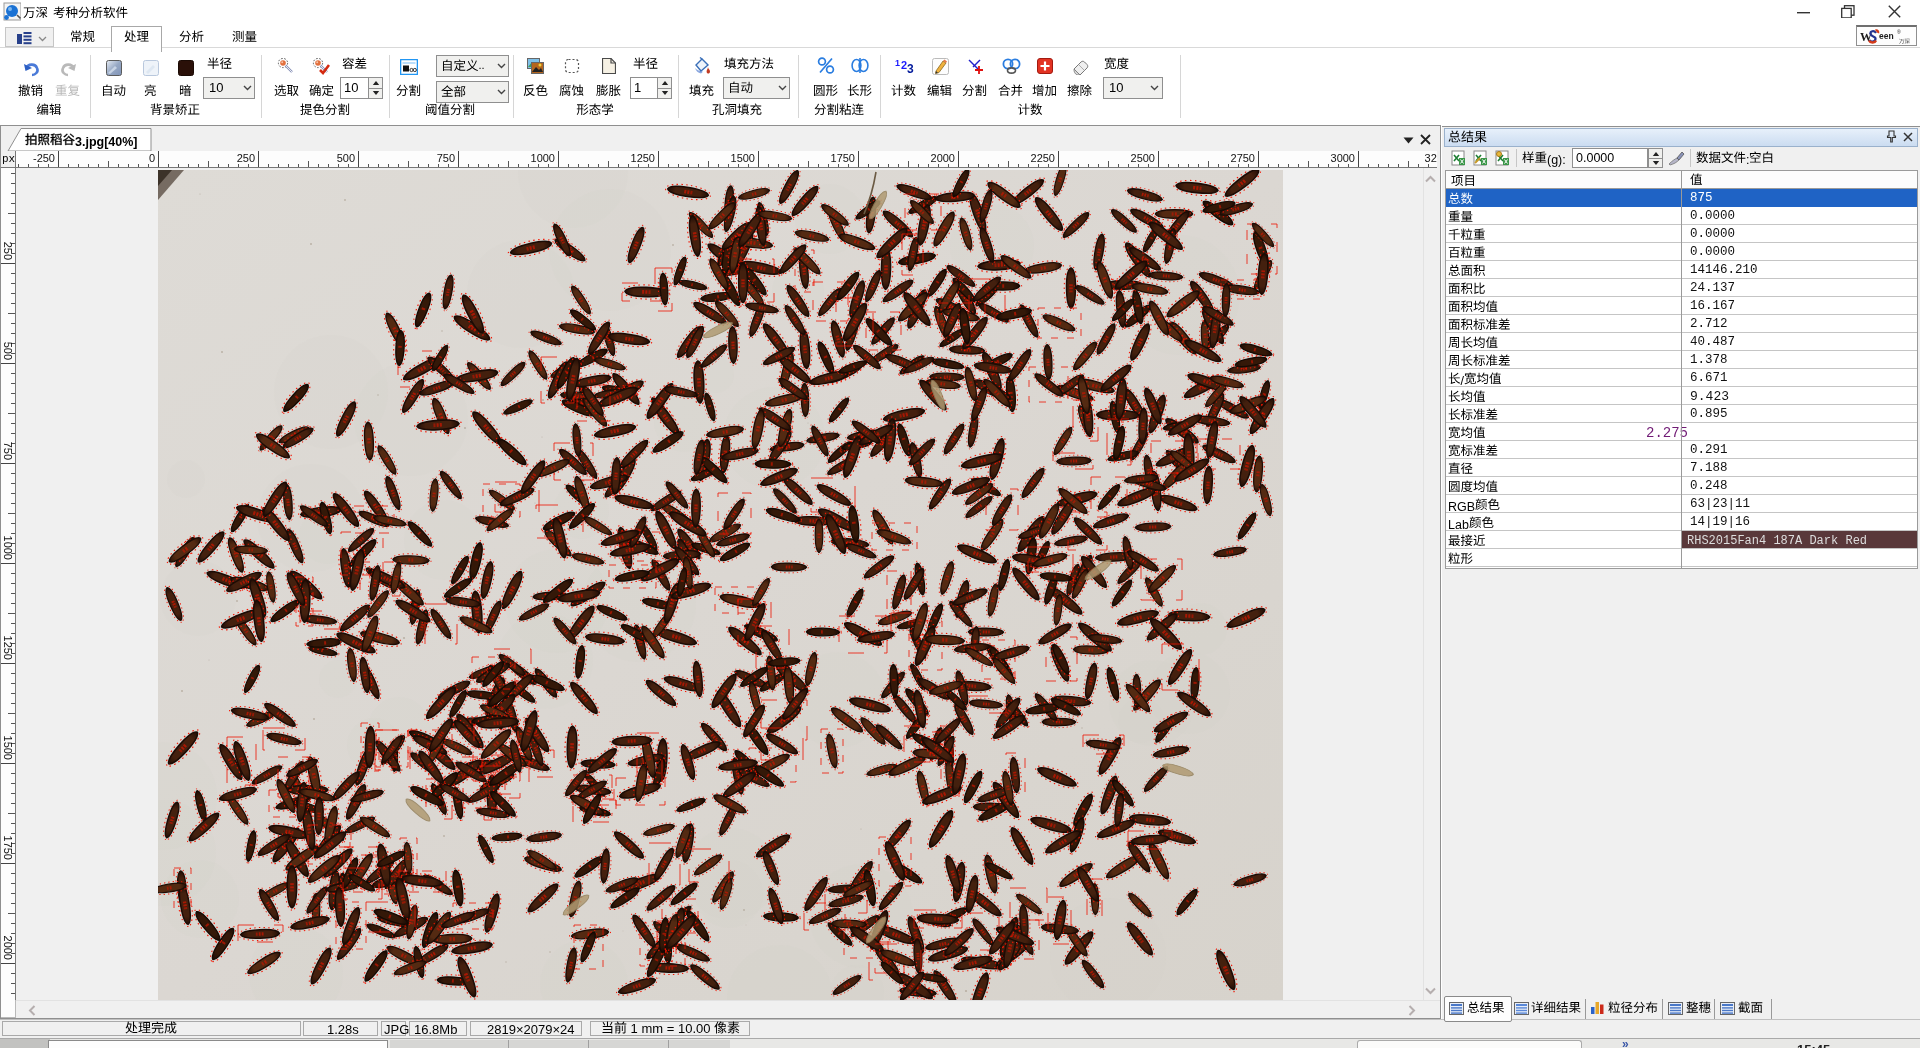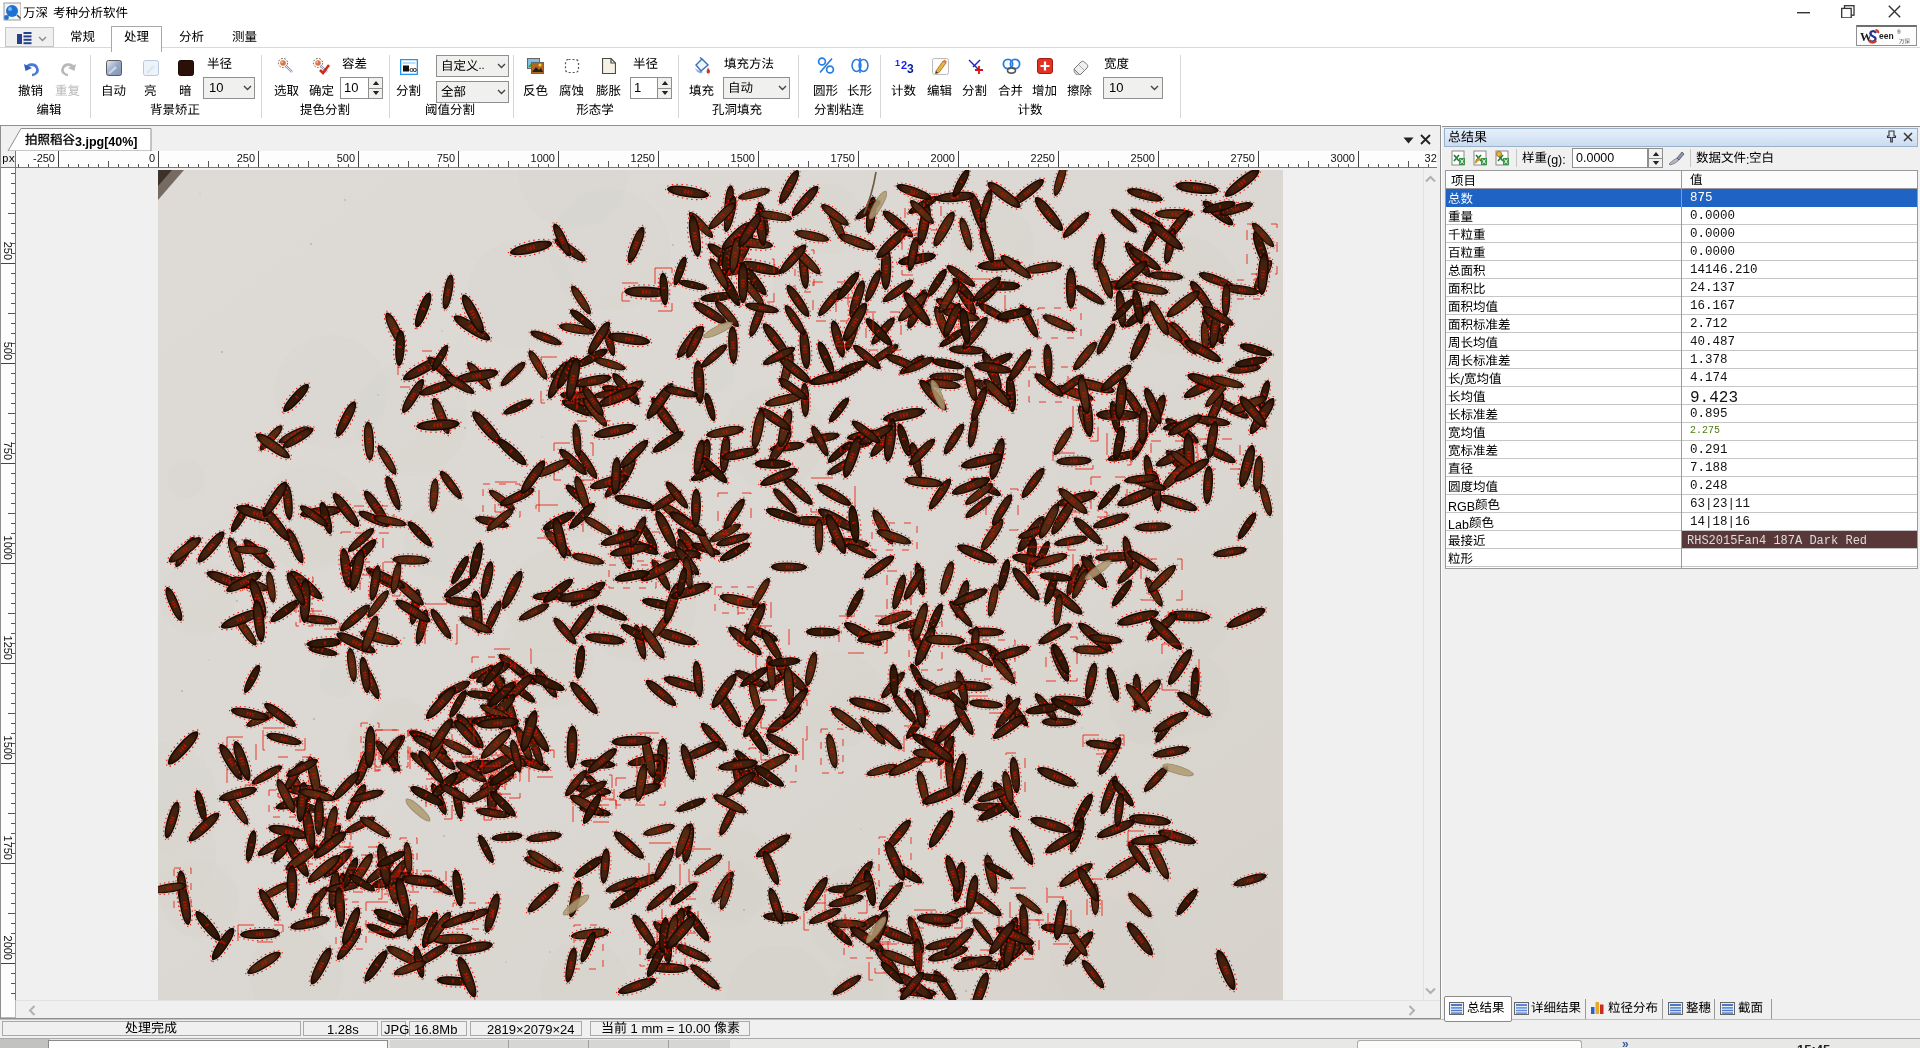--- a/index.html
+++ b/index.html
@@ -2118,45 +2118,45 @@
 <div class="a" style="left:1446px;top:351px;width:471px;height:18px;border-bottom:1px solid #c5c5c5"></div>
 <div class="a mono" style="left:1690px;top:353px;font-size:12.5px;color:#111">1.378</div>
 <div class="a cjt" style="left:1448px;top:354px"><svg width="62.5" height="12.5" viewBox="0 0 5000 1000" fill="#000">
       <use href="#c5468"></use>
       <use href="#c957f" x="1000"></use>
       <use href="#c6807" x="2000"></use>
       <use href="#c51c6" x="3000"></use>
       <use href="#c5dee" x="4000"></use>
     </svg></div>
 <div class="a" style="left:1446px;top:369px;width:471px;height:18px;border-bottom:1px solid #c5c5c5"></div>
-<div class="a mono" style="left:1690px;top:371px;font-size:12.5px;color:#111">4.174</div>
+<div class="a mono" style="left:1690px;top:371px;font-size:12.5px;color:#111">6.671</div>
 <div class="a cjt" style="left:1448px;top:372px"><svg width="12.5" height="12.5" viewBox="0 0 1000 1000" fill="#000">
       <use href="#c957f"></use>
     </svg><span style="font-size:12.5px;color:#000;position:relative;top:-1px">/</span><svg width="37.5" height="12.5" viewBox="0 0 3000 1000" fill="#000">
       <use href="#c5bbd"></use>
       <use href="#c5747" x="1000"></use>
       <use href="#c503c" x="2000"></use>
     </svg></div>
 <div class="a" style="left:1446px;top:387px;width:471px;height:18px;border-bottom:1px solid #c5c5c5"></div>
-<div class="a mono" style="left:1690px;top:389px;font-size:16px;color:#111">9.423</div>
+<div class="a mono" style="left:1690px;top:389px;font-size:13px;color:#111">9.423</div>
 <div class="a cjt" style="left:1448px;top:390px"><svg width="37.5" height="12.5" viewBox="0 0 3000 1000" fill="#000">
       <use href="#c957f"></use>
       <use href="#c5747" x="1000"></use>
       <use href="#c503c" x="2000"></use>
     </svg></div>
 <div class="a" style="left:1446px;top:405px;width:471px;height:18px;border-bottom:1px solid #c5c5c5"></div>
 <div class="a mono" style="left:1690px;top:407px;font-size:12.5px;color:#111">0.895</div>
 <div class="a cjt" style="left:1448px;top:408px"><svg width="50.0" height="12.5" viewBox="0 0 4000 1000" fill="#000">
       <use href="#c957f"></use>
       <use href="#c6807" x="1000"></use>
       <use href="#c51c6" x="2000"></use>
       <use href="#c5dee" x="3000"></use>
     </svg></div>
 <div class="a" style="left:1446px;top:423px;width:471px;height:18px;border-bottom:1px solid #c5c5c5"></div>
-<div class="a mono" style="left:1690px;top:425px;font-size:10px;color:#4d7c0f">2.275</div>
+<div class="a mono" style="left:1646px;top:425px;font-size:14px;color:#701a75">2.275</div>
 <div class="a cjt" style="left:1448px;top:426px"><svg width="37.5" height="12.5" viewBox="0 0 3000 1000" fill="#000">
       <use href="#c5bbd"></use>
       <use href="#c5747" x="1000"></use>
       <use href="#c503c" x="2000"></use>
     </svg></div>
 <div class="a" style="left:1446px;top:441px;width:471px;height:18px;border-bottom:1px solid #c5c5c5"></div>
 <div class="a mono" style="left:1690px;top:443px;font-size:12.5px;color:#111">0.291</div>
 <div class="a cjt" style="left:1448px;top:444px"><svg width="50.0" height="12.5" viewBox="0 0 4000 1000" fill="#000">
       <use href="#c5bbd"></use>
       <use href="#c6807" x="1000"></use>
@@ -2177,21 +2177,21 @@
       <use href="#c5747" x="2000"></use>
       <use href="#c503c" x="3000"></use>
     </svg></div>
 <div class="a" style="left:1446px;top:495px;width:471px;height:18px;border-bottom:1px solid #c5c5c5"></div>
 <div class="a mono" style="left:1690px;top:497px;font-size:12.5px;color:#111">63|23|11</div>
 <div class="a cjt" style="left:1448px;top:498px"><span style="font-size:12.5px;color:#000;position:relative;top:-1px">R</span><span style="font-size:12.5px;color:#000;position:relative;top:-1px">G</span><span style="font-size:12.5px;color:#000;position:relative;top:-1px">B</span><svg width="25.0" height="12.5" viewBox="0 0 2000 1000" fill="#000">
       <use href="#c989c"></use>
       <use href="#c8272" x="1000"></use>
     </svg></div>
 <div class="a" style="left:1446px;top:513px;width:471px;height:18px;border-bottom:1px solid #c5c5c5"></div>
-<div class="a mono" style="left:1690px;top:515px;font-size:12.5px;color:#111">14|18|16</div>
+<div class="a mono" style="left:1690px;top:515px;font-size:12.5px;color:#111">14|19|16</div>
 <div class="a cjt" style="left:1448px;top:516px"><span style="font-size:12.5px;color:#000;position:relative;top:-1px">L</span><span style="font-size:12.5px;color:#000;position:relative;top:-1px">a</span><span style="font-size:12.5px;color:#000;position:relative;top:-1px">b</span><svg width="25.0" height="12.5" viewBox="0 0 2000 1000" fill="#000">
       <use href="#c989c"></use>
       <use href="#c8272" x="1000"></use>
     </svg></div>
 <div class="a" style="left:1446px;top:531px;width:471px;height:18px;border-bottom:1px solid #c5c5c5"></div>
 <div class="a" style="left:1682px;top:531px;width:235px;height:17px;background:#59383a"></div>
 <div class="a mono" style="left:1687px;top:534px;font-size:12px;color:#ddd;white-space:pre">RHS2015Fan4 187A Dark Red</div>
 <div class="a cjt" style="left:1448px;top:534px"><svg width="37.5" height="12.5" viewBox="0 0 3000 1000" fill="#000">
       <use href="#c6700"></use>
       <use href="#c63a5" x="1000"></use>

